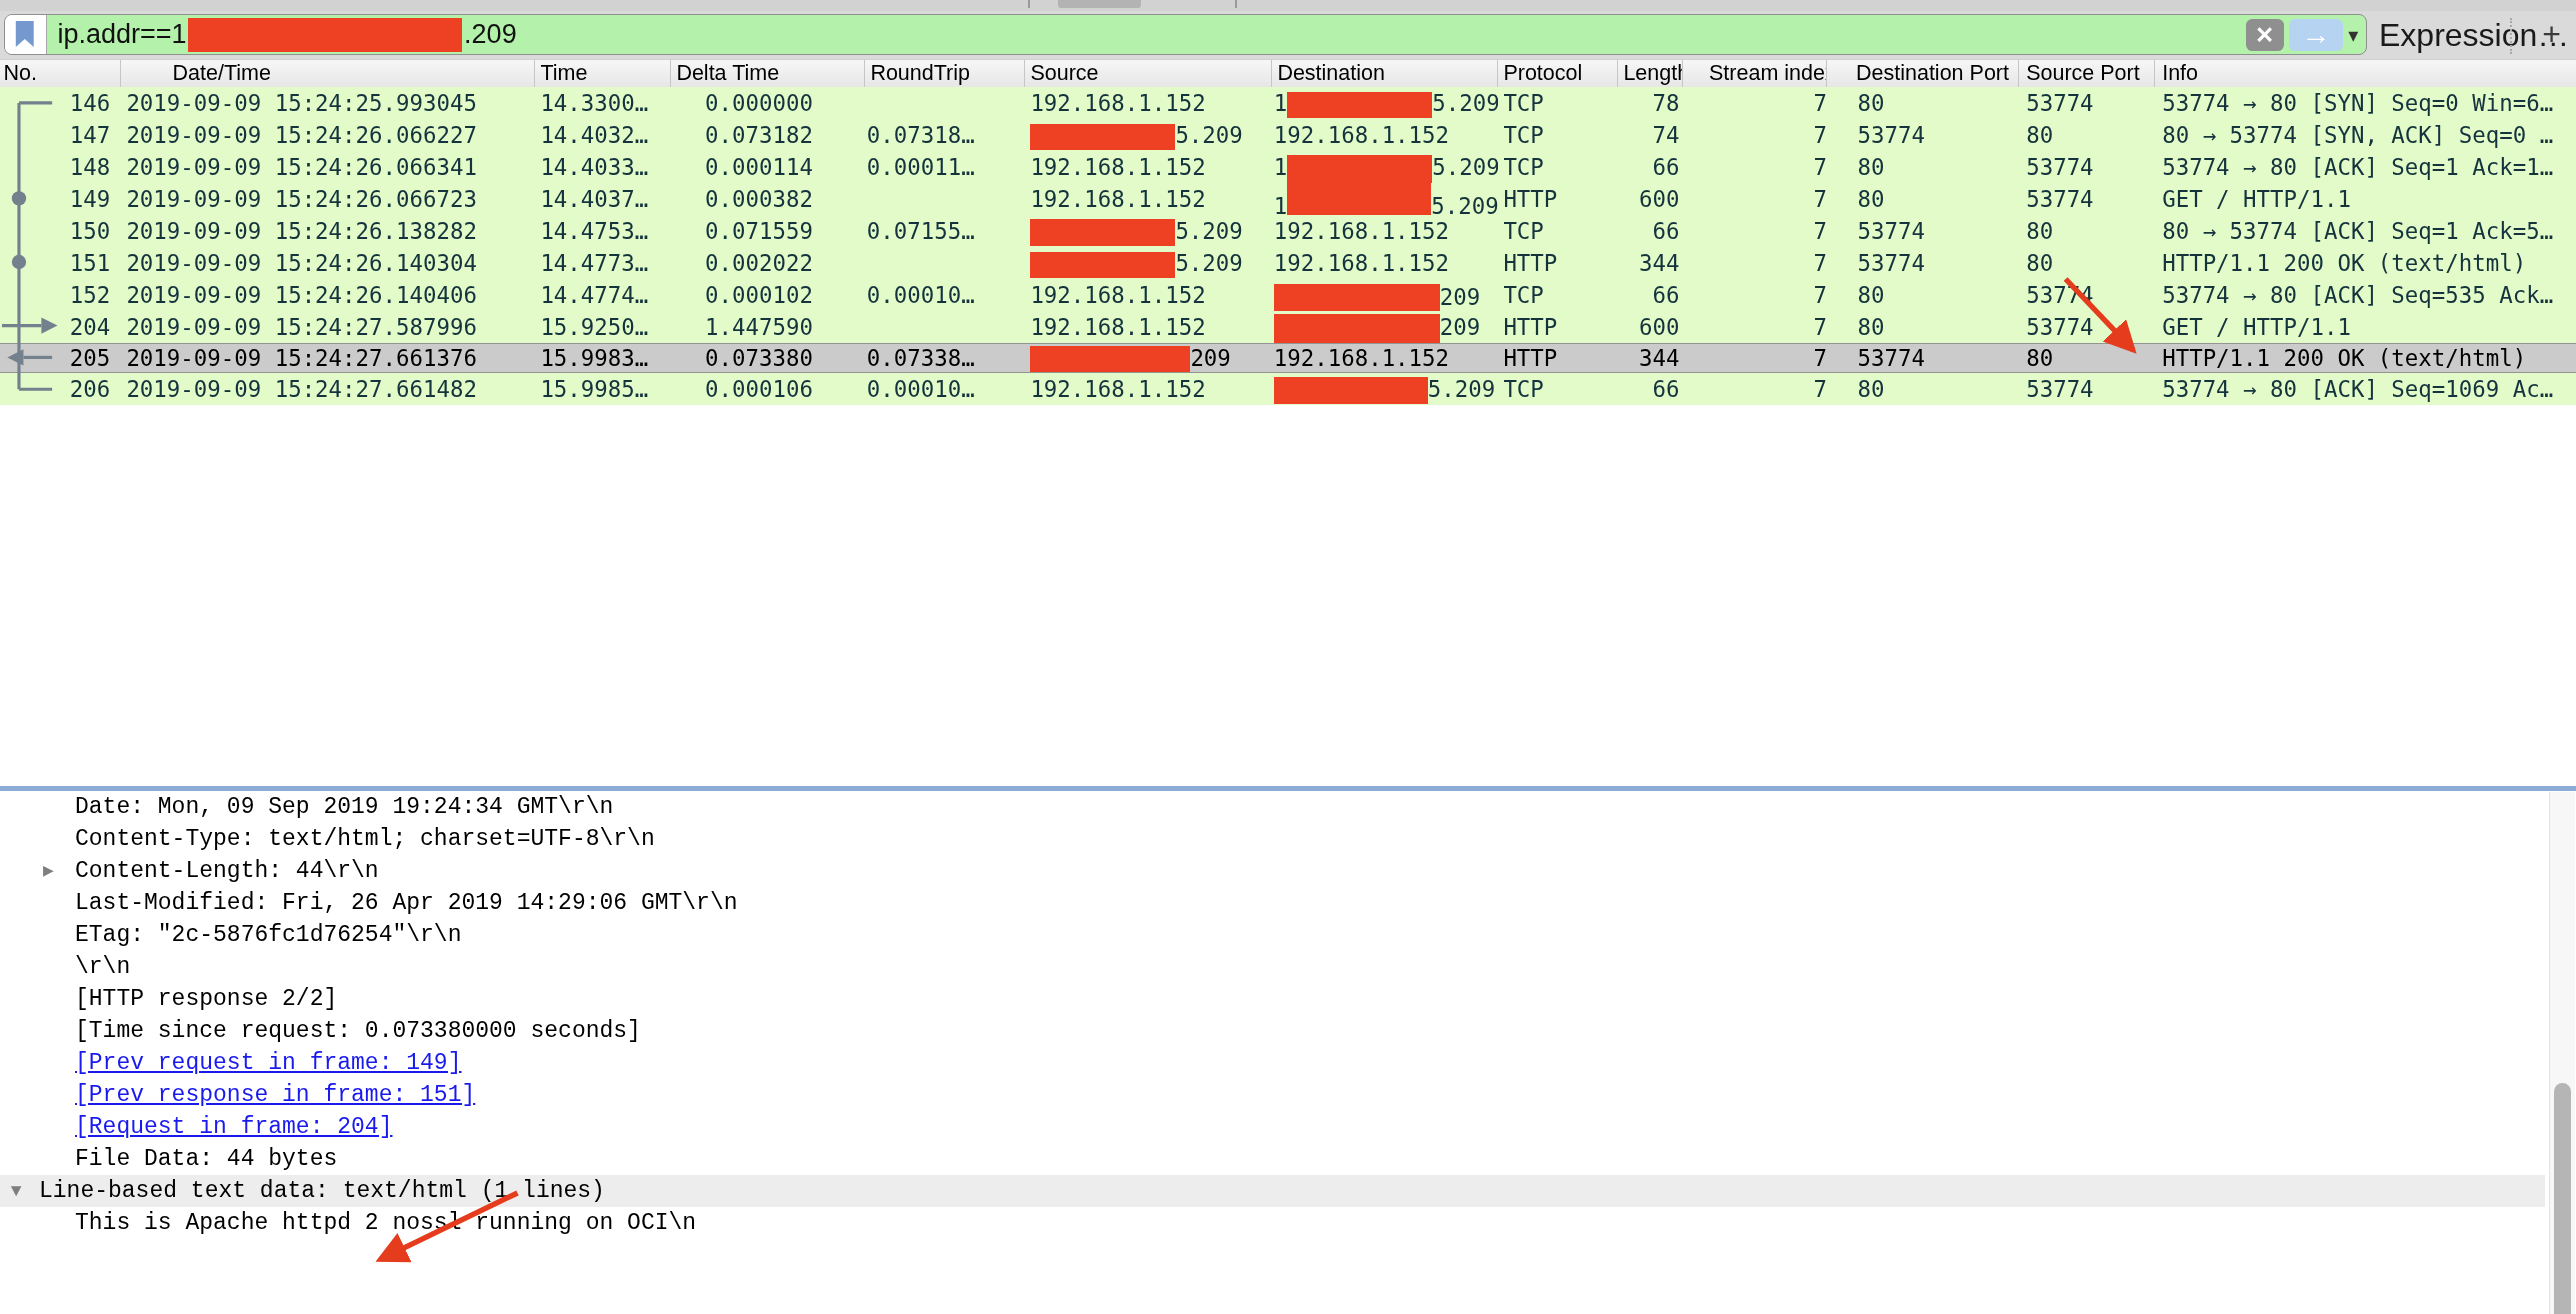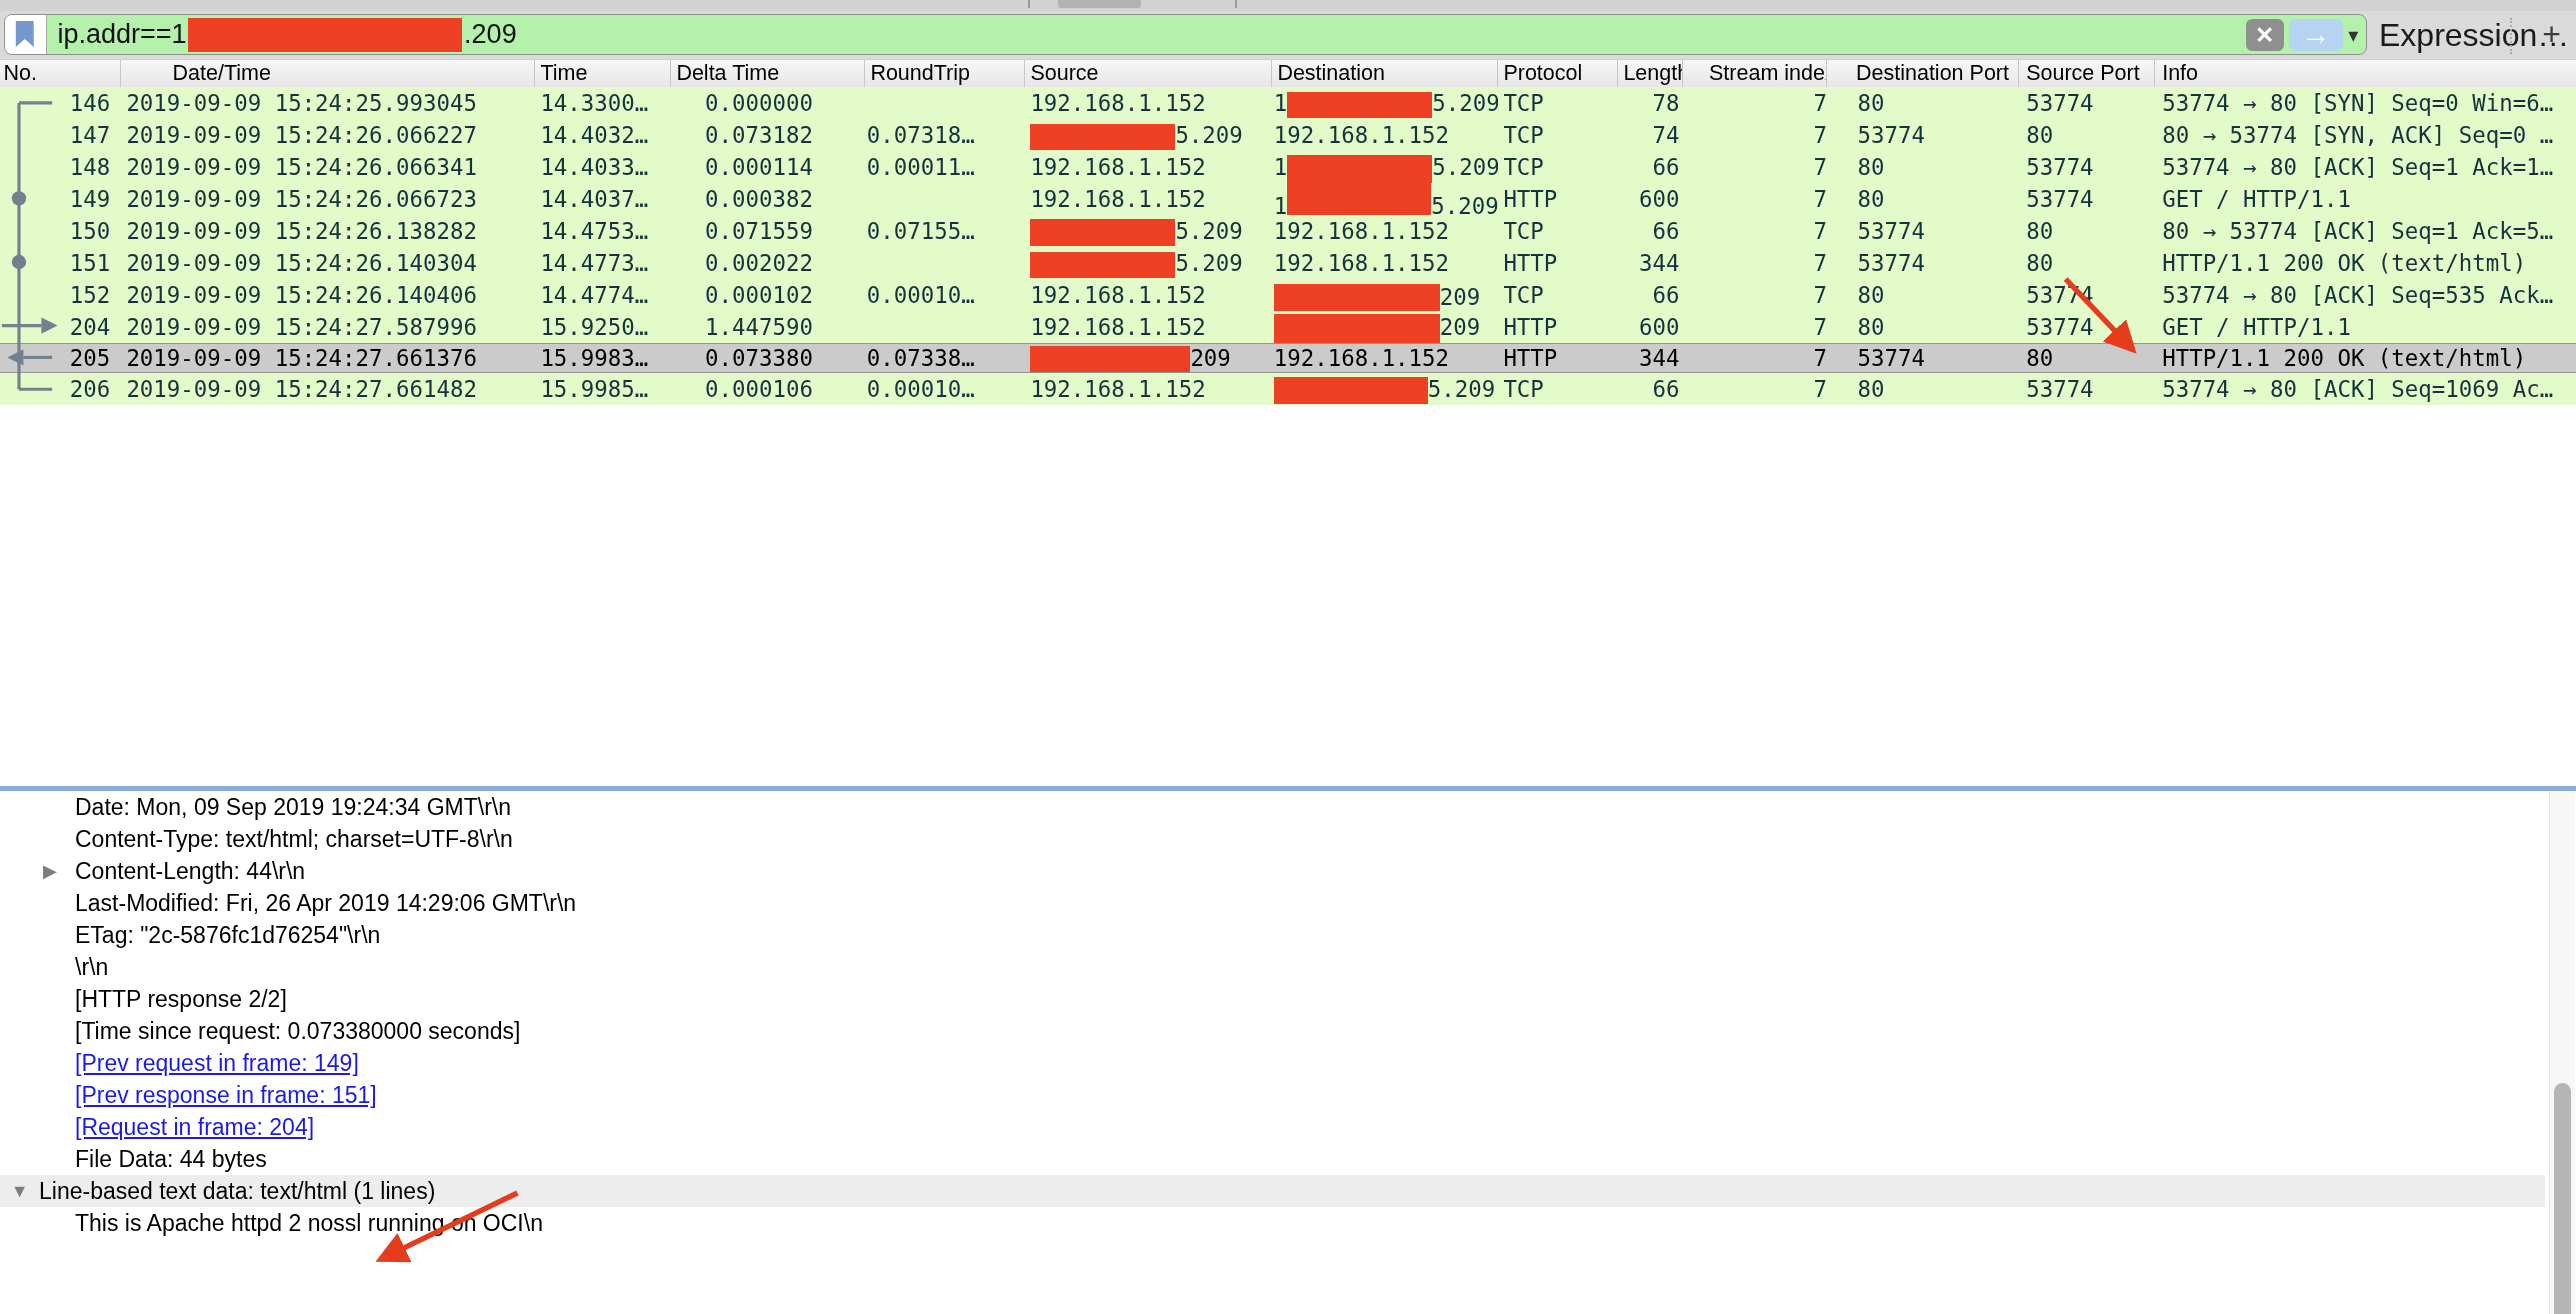--- a/index.html
+++ b/index.html
@@ -45,21 +45,21 @@
   .c-dst{padding-left:1.8px;}
   .c-rt{padding-left:1.8px;}
   .c-dport{padding-left:30.5px;}
   .c-sport{padding-left:7.2px;}
   .c-info{padding-left:7.2px;}
   .redbox{display:inline-block;background:#ee4023;}
   #gutter{position:absolute;left:0;top:87px;pointer-events:none;}
   
   #bluediv{position:absolute;left:0;top:786px;width:2576px;height:5.4px;background:#8cabd7;}
   #detail{position:absolute;left:0;top:791px;width:2576px;height:524px;background:#ffffff;
-          font-family:Liberation Sans, sans-serif;font-size:23px;color:#000;}
+          font-family:Liberation Mono, monospace;font-size:23px;color:#000;}
   .dline{position:relative;height:32px;line-height:32px;white-space:nowrap;padding-left:75px;}
   .dline .tri{position:absolute;left:43px;top:0;color:#7e7e7e;font-size:18px;}
   .dline.expanded-highlighted{padding-left:39px;background:#ededed;width:2506px;}
   .dline.expanded-highlighted .tri{left:10.8px;}
   .dline.link a{color:#1a1aee;text-decoration:underline;cursor:pointer;}
   
   #dscroll{position:absolute;left:2549px;top:792px;width:25px;height:523px;background:#f7f7f7;border-left:0.9px solid #e3e3e3;}
   #dscroll .dthumb{position:absolute;left:3.6px;top:291px;width:17px;height:232px;background:#b5b5b5;border-radius:9px 9px 0 0;}
   
   #arrows{position:absolute;left:0;top:0;width:2576px;height:1315px;pointer-events:none;}

